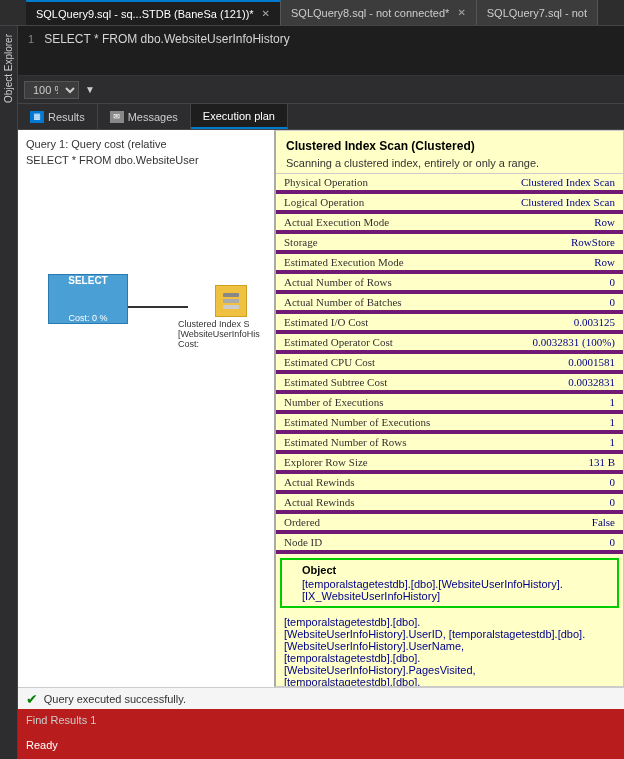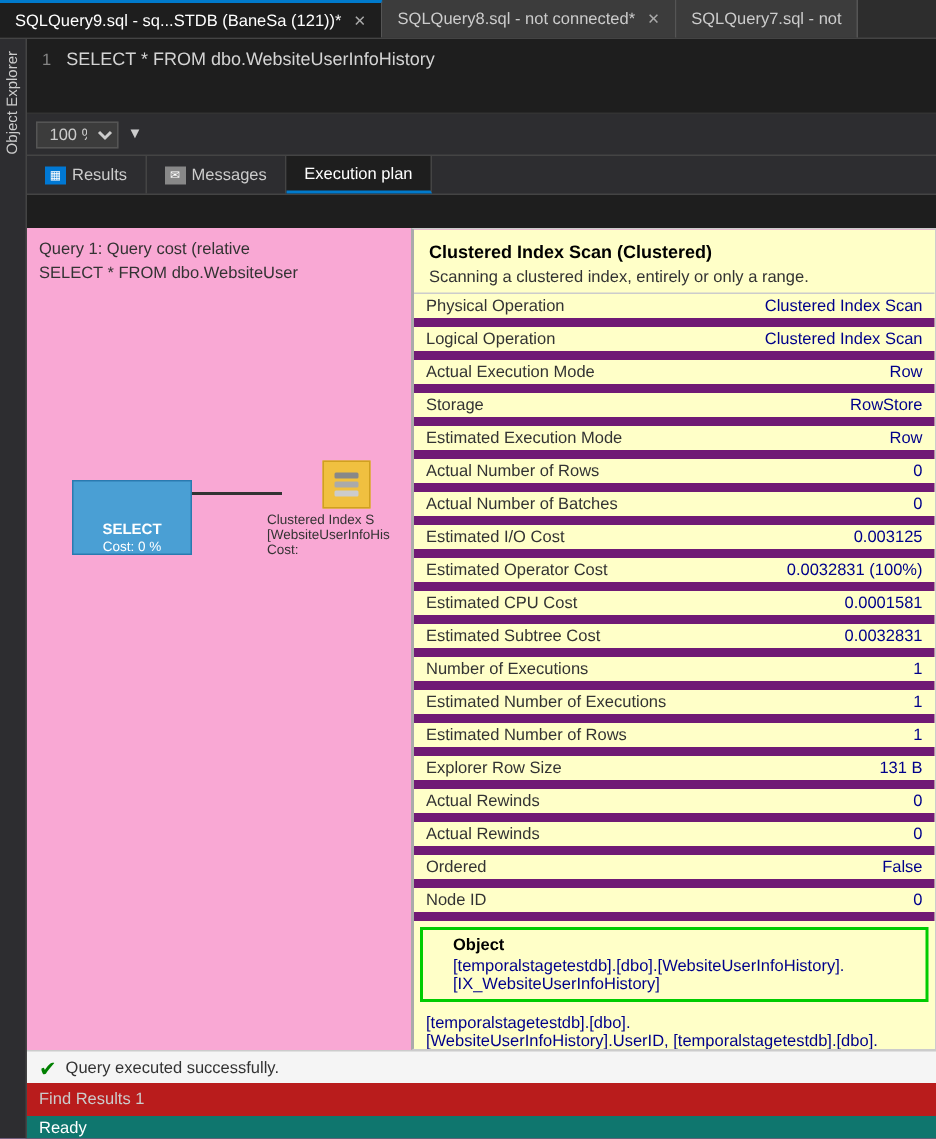--- a/index.html
+++ b/index.html
@@ -13,20 +13,21 @@
       position: relative;
     }
 
     
     .tab-bar {
       display: flex;
       background: #2d2d2d;
       height: 26px;
       align-items: stretch;
       border-bottom: 1px solid #444;
+      justify-content: center;
     }
     .tab {
       display: flex;
       align-items: center;
       padding: 0 10px;
       font-size: 11px;
       cursor: pointer;
       white-space: nowrap;
       border-right: 1px solid #555;
       color: #ccc;
@@ -142,52 +143,51 @@
       background: #0078d4;
       display: inline-block;
       font-size: 8px;
       color: white;
       text-align: center;
       line-height: 12px;
     }
 
     
     .plan-area {
-      background: #f9a8d4;
+      background: #ffffff;
       flex: 1;
       position: relative;
       overflow: hidden;
-      margin-top: 22px;
     }
 
     .plan-content {
       padding: 8px;
       font-size: 11px;
       color: #333;
     }
 
     .query-cost-line {
       font-size: 11px;
       color: #333;
       margin-bottom: 4px;
     }
 
     
     .select-box {
       position: absolute;
       left: 30px;
-      top: 168px;
+      top: 144px;
       width: 80px;
       height: 50px;
       background: #4a9fd4;
       border: 1px solid #2a7ab0;
       display: flex;
       flex-direction: column;
       align-items: center;
-      justify-content: flex-end;
+      justify-content: space-between;
     }
     .select-box-label {
       color: white;
       font-size: 10px;
       font-weight: bold;
     }
     .select-box-cost {
       color: white;
       font-size: 9px;
     }
@@ -254,21 +254,22 @@
     .tooltip-subtitle {
       font-size: 11px;
       color: #333;
     }
 
     .tooltip-table {
       width: 100%;
       border-collapse: collapse;
     }
     .tooltip-table tr {
-      border-bottom: 6px solid #701a75;
+      border-bottom: 4px solid #701a75;
+      font-family: Liberation Serif, serif;
     }
     .tooltip-table td {
       padding: 2px 8px;
       vertical-align: top;
     }
     .tooltip-table td:first-child {
       color: #333;
       white-space: nowrap;
       min-width: 160px;
     }
@@ -328,22 +329,22 @@
       height: 22px;
       display: flex;
       align-items: center;
       padding: 0 8px;
     }
     .find-label {
       font-size: 11px;
       color: #ccc;
     }
     .ready-bar {
-      background: #0f766e;
-      height: 15px;
+      background: #b91c1c;
+      height: 28px;
       display: flex;
       align-items: center;
       padding: 0 8px;
     }
     .ready-text {
       font-size: 11px;
       color: #fff;
     }
   </style>
 </head>

